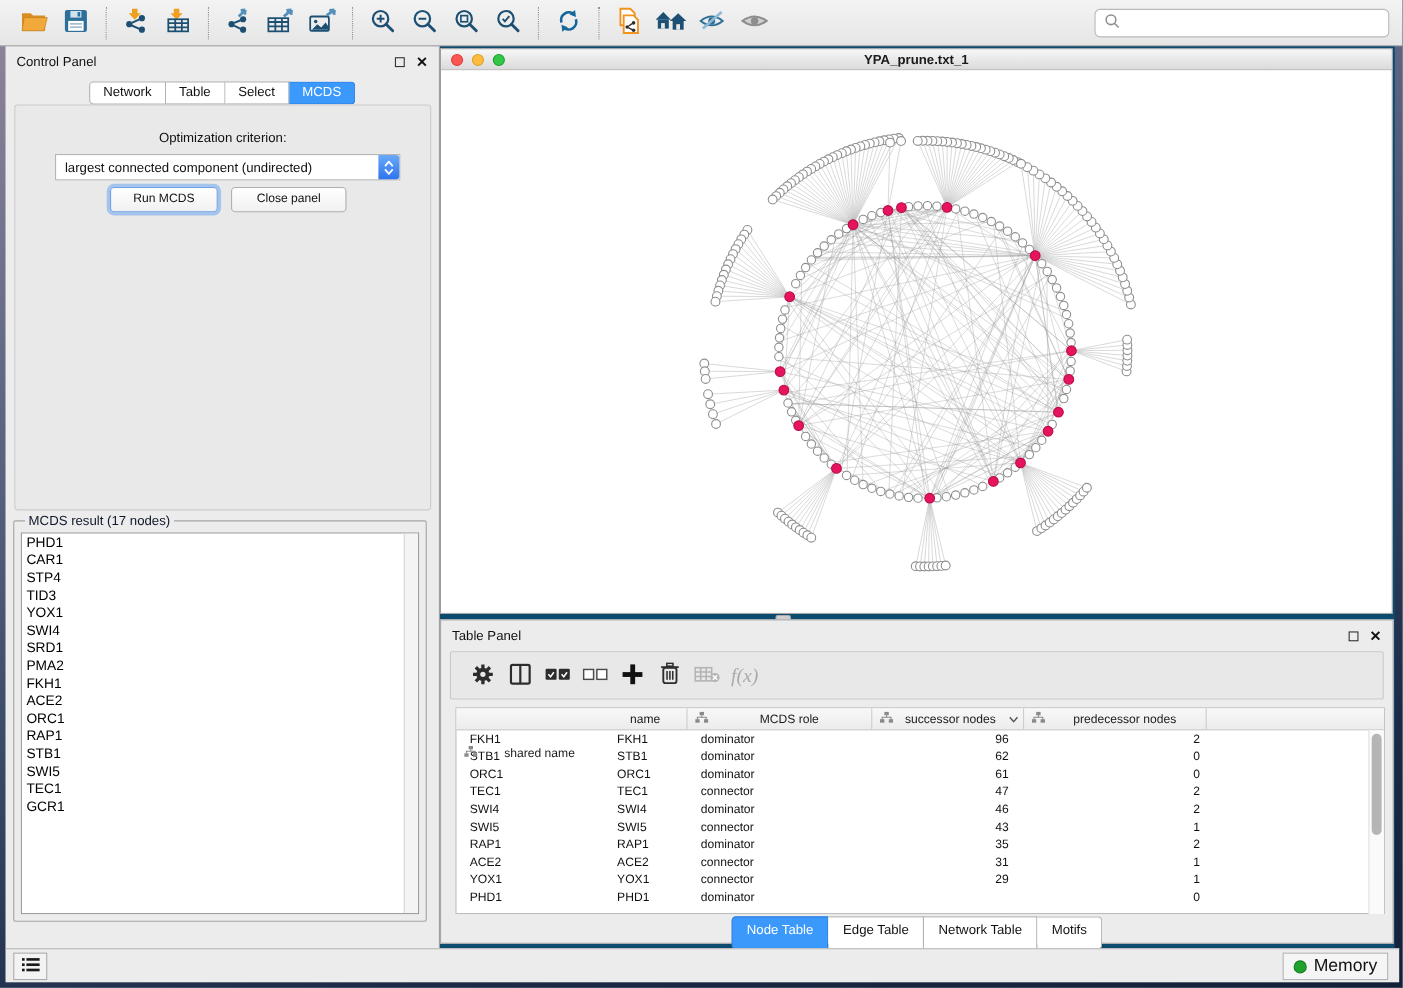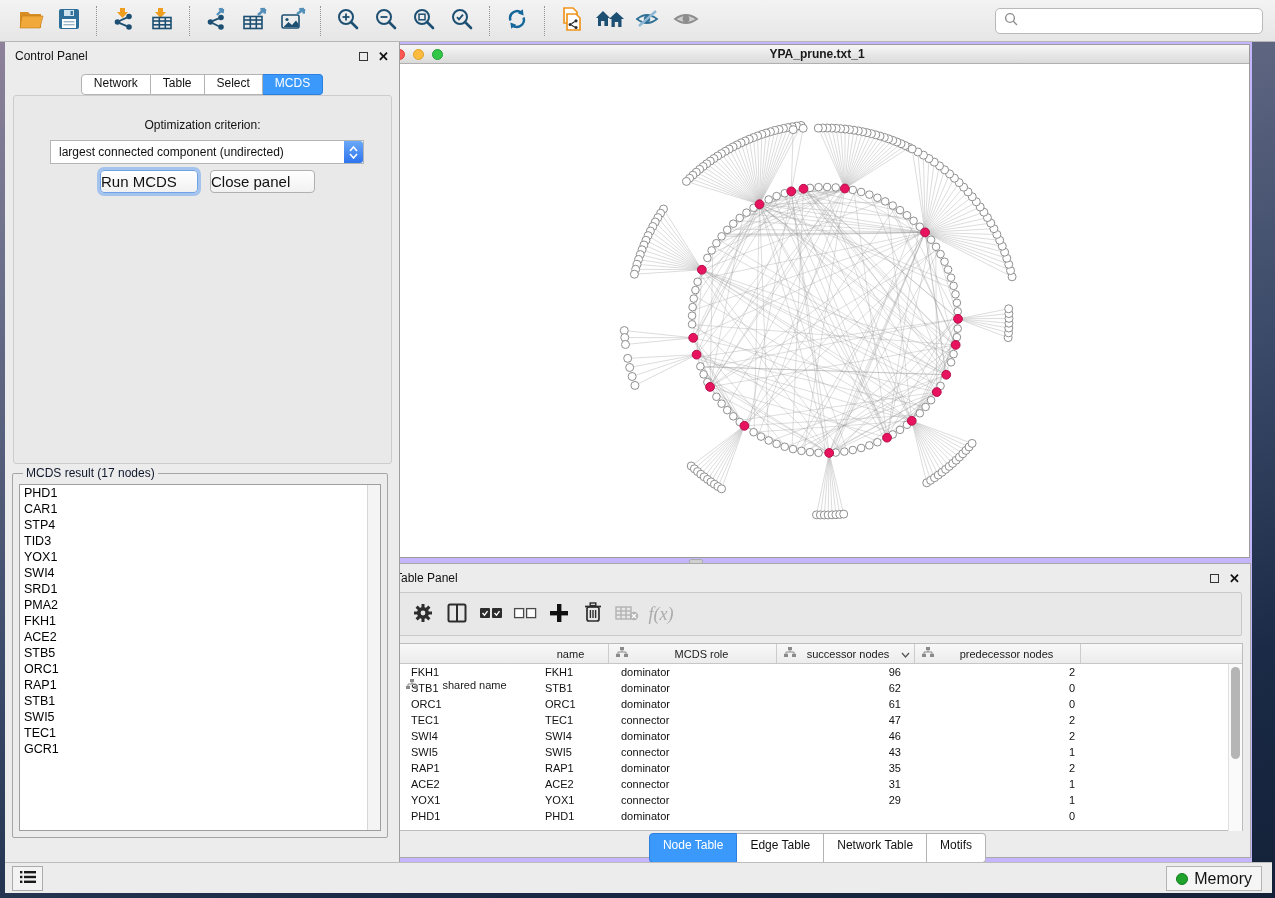--- a/index.html
+++ b/index.html
@@ -23,30 +23,30 @@
 .seg-item{background:#fff;border:1px solid #b3b3b3;border-left:none;padding:0 12px;line-height:16px;color:#111;white-space:nowrap}
 .seg-item:first-child{border-left:1px solid #b3b3b3;border-radius:4px 0 0 4px}
 .seg-item:last-child{border-radius:0 4px 4px 0}
 .seg-item.active{background:#3b99fc;border-color:#2f7fe0;color:#fff}
 .control-tabs-row{position:absolute;left:0;top:32px;width:100%;display:flex;justify-content:center}
 .mcds-pane{position:absolute;left:8px;top:53px;width:379px;height:369px;background:#e9e9e9;border:1px solid #cccccc;border-radius:3px}
 .opt-label{position:absolute;left:0;top:22px;width:100%;text-align:center;font-size:12px}
 .dropdown{position:absolute;left:36px;top:44px;width:314px;height:24px;background:#fff;border:1px solid #b5b5b5;border-radius:0;display:flex;align-items:center}
 .dropdown .val{flex:1;padding:0 8px;font-size:12px;white-space:nowrap;overflow:hidden}
 .dropdown .stepper{width:19px;height:22px;border-radius:0 3px 3px 0;background:linear-gradient(#6aa9f8,#2e74ee);display:flex;flex-direction:column;align-items:center;justify-content:center;gap:1px}
-.btn{position:absolute;height:23px;background:linear-gradient(#ffffff,#f1f1f1);border:1px solid #b0b0b0;border-radius:4px;font-size:15px;font-family:"Liberation Sans",sans-serif;color:#111;text-align:left;line-height:21px}
+.btn{position:absolute;height:23px;background:linear-gradient(#ffffff,#f1f1f1);border:1px solid #b0b0b0;border-radius:4px;font-size:11px;font-family:"Liberation Sans",sans-serif;color:#111;text-align:center;line-height:21px}
 .btn.focus{border-color:#6ea3e8;box-shadow:0 0 0 3px rgba(110,165,240,.55)}
 .mcds-fieldset{position:absolute;left:7px;top:424px;width:376px;height:372px;border:1px solid #a5a5a5;border-radius:2px;padding:4px 6px 6px 6px}
 .mcds-fieldset legend{font-size:12px;padding:0 3px;margin-left:4px;color:#0f172a}
 .result-list{width:100%;height:347px;background:#fff;border:1px solid #9e9e9e;position:relative;overflow:hidden}
 .result-scroll{position:absolute;right:0;top:0;width:13px;height:100%;background:#f4f4f4;border-left:1px solid #d6d6d6}
 .list-item{font-size:12.5px;line-height:16px;padding-left:4px;color:#000}
 
 
-.right-region{position:absolute;left:380px;top:42px;width:872px;height:820px;background:#c4b5fd;z-index:2}
+.right-region{position:absolute;left:396px;top:42px;width:872px;height:820px;background:#0c4a6e;z-index:2}
 .network-window{position:absolute;left:4px;top:2px;width:866px;height:514px;background:#fff;border:1px solid #9c9c9c}
 .net-titlebar{height:19px;background:linear-gradient(#f7f7f7,#dadada);border-bottom:1px solid #b0b0b0;position:relative;display:flex;align-items:center;justify-content:center;font-size:12px;font-weight:bold;color:#1a1a1a}
 .lights{position:absolute;left:9px;top:4px;display:flex;gap:8px}
 .light{width:11px;height:11px;border-radius:50%}
 .net-canvas{position:relative;width:864px;height:493px;background:#fff;overflow:hidden}
 
 .splitter-h-handle{position:absolute;left:309px;top:517px;width:14px;height:7px;background:#cfcfcf;border:1px solid #ababab;border-radius:2px}
 .splitter-v-handle{position:absolute;left:-4px;top:406px;width:8px;height:16px;background:#cfcfcf;border:1px solid #ababab;border-radius:2px;z-index:6}
 
 
@@ -284,21 +284,20 @@
           <div class="list-item">PHD1</div>
           <div class="list-item">CAR1</div>
           <div class="list-item">STP4</div>
           <div class="list-item">TID3</div>
           <div class="list-item">YOX1</div>
           <div class="list-item">SWI4</div>
           <div class="list-item">SRD1</div>
           <div class="list-item">PMA2</div>
           <div class="list-item">FKH1</div>
           <div class="list-item">ACE2</div>
-          <div class="list-item">STB5</div>
           <div class="list-item">ORC1</div>
           <div class="list-item">RAP1</div>
           <div class="list-item">STB1</div>
           <div class="list-item">SWI5</div>
           <div class="list-item">TEC1</div>
           <div class="list-item">GCR1</div>
         </div>
       <div class="result-scroll"></div>
     </div>
   </fieldset>

